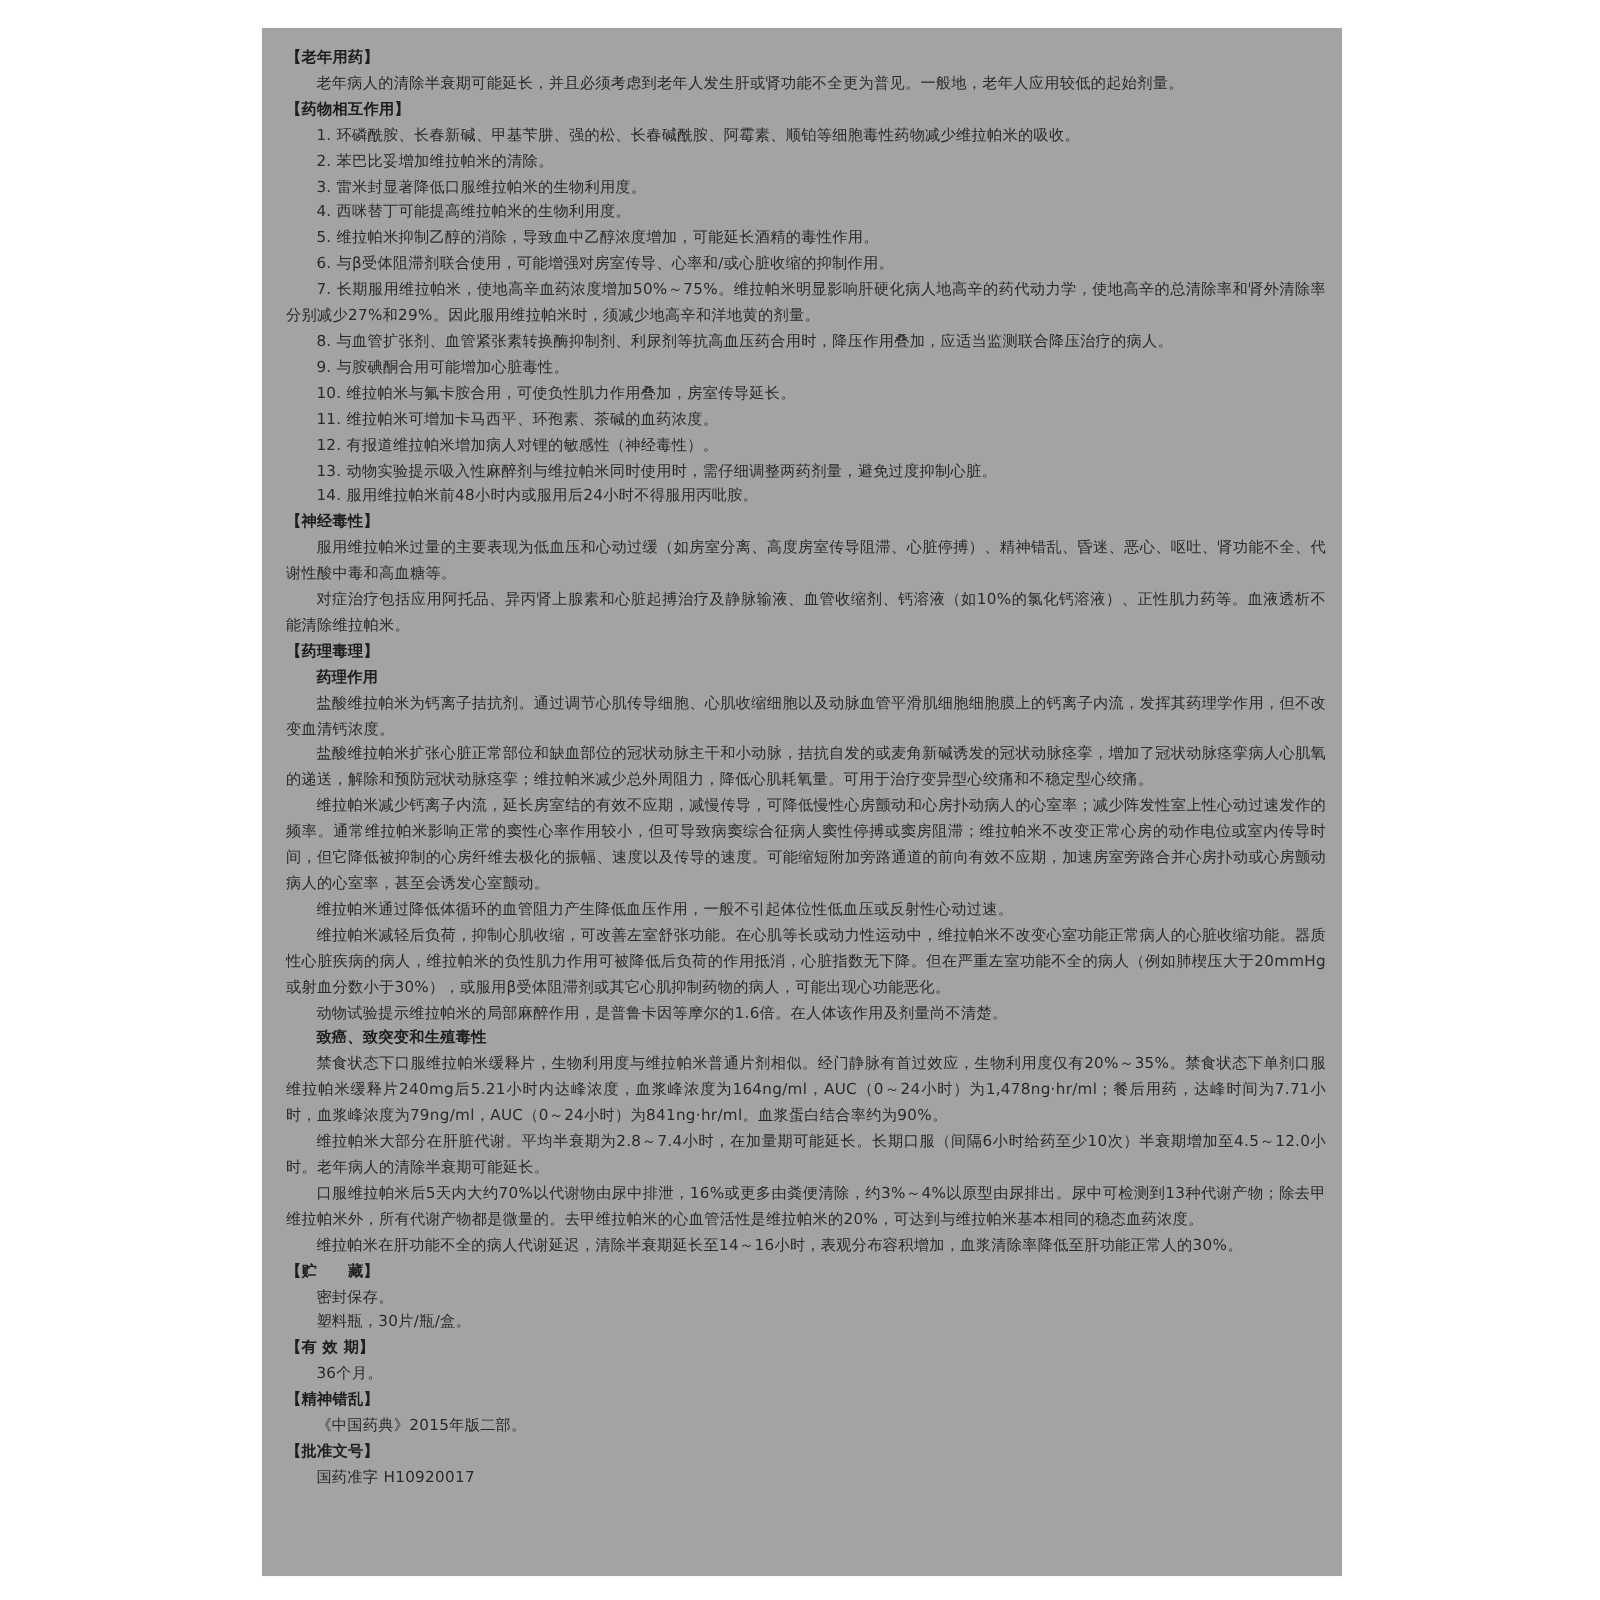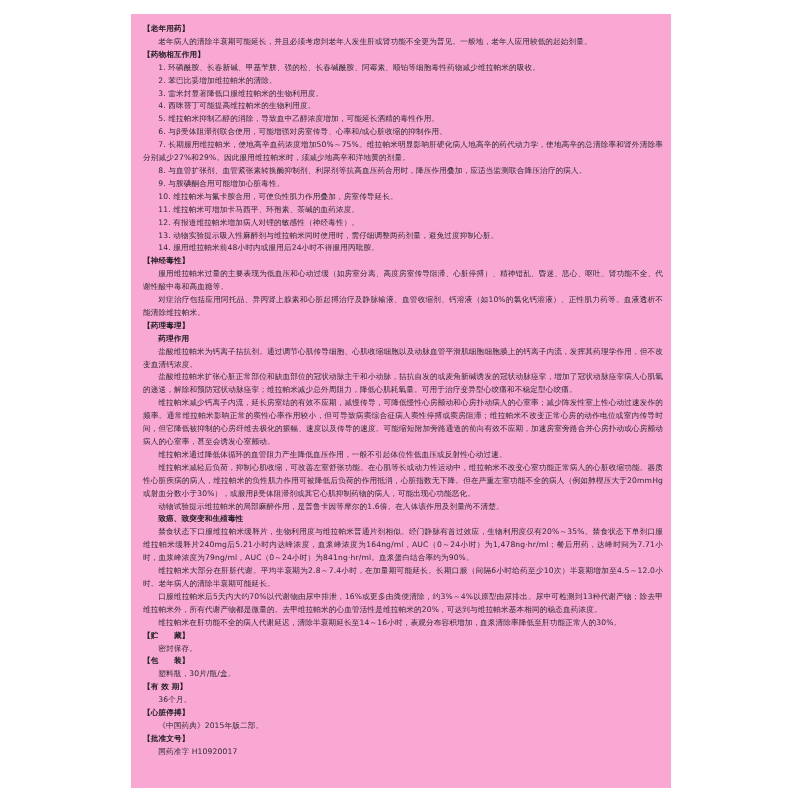--- a/index.html
+++ b/index.html
@@ -2,21 +2,21 @@
 <html><head>
 <meta charset="utf-8">
 <style>
   html, body { margin:0; padding:0; }
   body {
     width:800px; height:800px; background:#ffffff; position:relative; overflow:hidden;
     font-family:"DejaVu Sans", "Liberation Sans", sans-serif;
   }
   .paper {
     position:absolute; left:131px; top:14px; width:540px; height:774px;
-    background:#f9a8d4;
+    background:#a3a3a3;
     box-shadow: 0 0 1px rgba(0,0,0,0.08);
   }
   .content {
     position:absolute; left:12px; top:9px; width:520px;
     color:#2a2a2e; font-size:7.6px; line-height:12.9px;
     letter-spacing:0.15px;
   }
   .sec-title { font-weight:bold; color:#1e1e22; }
   .p { text-indent:2em; text-align:justify; }
   .item { padding-left:2em; }
@@ -77,31 +77,30 @@
       <div class="p">口服维拉帕米后5天内大约70%以代谢物由尿中排泄，16%或更多由粪便清除，约3%～4%以原型由尿排出。尿中可检测到13种代谢产物；除去甲维拉帕米外，所有代谢产物都是微量的。去甲维拉帕米的心血管活性是维拉帕米的20%，可达到与维拉帕米基本相同的稳态血药浓度。</div>
       <div class="p">维拉帕米在肝功能不全的病人代谢延迟，清除半衰期延长至14～16小时，表观分布容积增加，血浆清除率降低至肝功能正常人的30%。</div>
     </div>
 
     <div>
       <div class="sec-title">【贮　　藏】</div>
       <div class="indent">密封保存。</div>
     </div>
 
     <div>
-      <div class="sec-title">【包　　装】</div>
       <div class="indent">塑料瓶，30片/瓶/盒。</div>
     </div>
 
     <div>
       <div class="sec-title">【有 效 期】</div>
       <div class="indent">36个月。</div>
     </div>
 
     <div>
-      <div class="sec-title">【心脏停搏】</div>
+      <div class="sec-title">【精神错乱】</div>
       <div class="indent">《中国药典》2015年版二部。</div>
     </div>
 
     <div>
       <div class="sec-title">【批准文号】</div>
       <div class="indent">国药准字 H10920017</div>
     </div>
 
   </div>
 </div>

